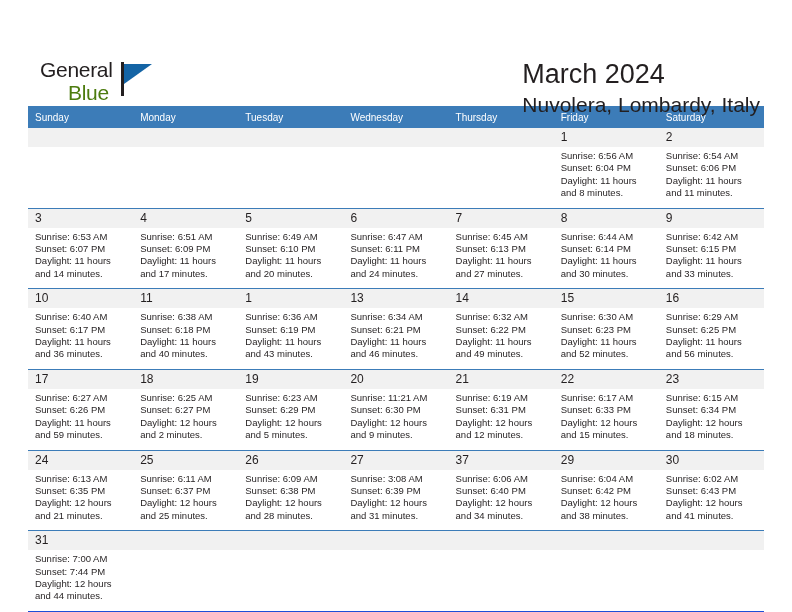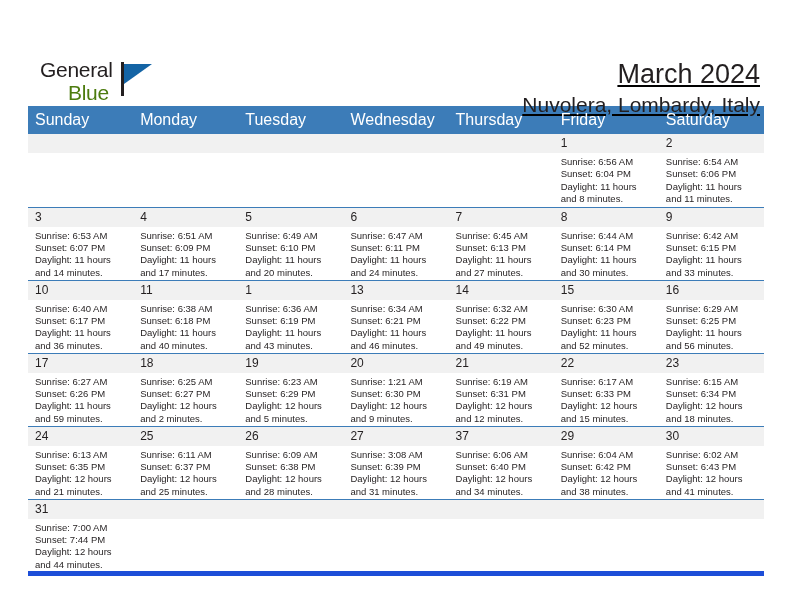--- a/index.html
+++ b/index.html
@@ -56,21 +56,21 @@
     border-bottom: 20px solid transparent;
   }
   .logo-mast {
     position: absolute;
     left: 93px;
     top: 4px;
     width: 3px;
     height: 34px;
     background: #231f20;
   }
-  .title-block { text-align: right; padding-right: 4px; text-decoration: underline; }
+  .title-block { padding-right: 4px; }
   .cal-title {
     font-size: 27px;
     color: #231f20;
     font-weight: 400;
     line-height: 32px;
   }
   .cal-subtitle {
     font-size: 21px;
     color: #231f20;
     font-weight: 400;
@@ -81,21 +81,21 @@
   
   .calendar {
     width: 736px;
     border-collapse: collapse;
     table-layout: fixed;
     margin-top: 4px;
   }
   .calendar th {
     background: #3c7cb8;
     color: #ffffff;
-    font-size: 16px;
+    font-size: 10px;
     font-weight: normal;
     text-align: left;
     padding: 5px 0 5px 7px;
     height: 22px;
     border: none;
   }
   .calendar td {
     vertical-align: top;
     padding: 0;
     border-bottom: 1px solid #3c7cb8;
@@ -107,21 +107,21 @@
   .daynum {
     background: #f1f1f1;
     font-size: 12px;
     color: #231f20;
     padding: 3px 0 3px 7px;
     height: 19px;
     line-height: 13px;
   }
   .daynum.empty { color: transparent; }
   .cellbody {
-    padding: 3px 5px 0 7px;
+    padding: 3px 5px 8px 7px;
   }
   .cellbody div {
     font-size: 9.5px;
     color: #231f20;
     line-height: 12.4px;
     white-space: nowrap;
   }
   .cell-empty .daynum { background: #f1f1f1; }
 </style>
 </head>
@@ -349,21 +349,21 @@
             <div class="cellbody">
               <div>Sunrise: 6:23 AM</div>
               <div>Sunset: 6:29 PM</div>
               <div>Daylight: 12 hours</div>
               <div>and 5 minutes.</div>
             </div>
           </td>
           <td>
             <div class="daynum">20</div>
             <div class="cellbody">
-              <div>Sunrise: 1:21 AM</div>
+              <div>Sunrise: 11:21 AM</div>
               <div>Sunset: 6:30 PM</div>
               <div>Daylight: 12 hours</div>
               <div>and 9 minutes.</div>
             </div>
           </td>
           <td>
             <div class="daynum">21</div>
             <div class="cellbody">
               <div>Sunrise: 6:19 AM</div>
               <div>Sunset: 6:31 PM</div>

